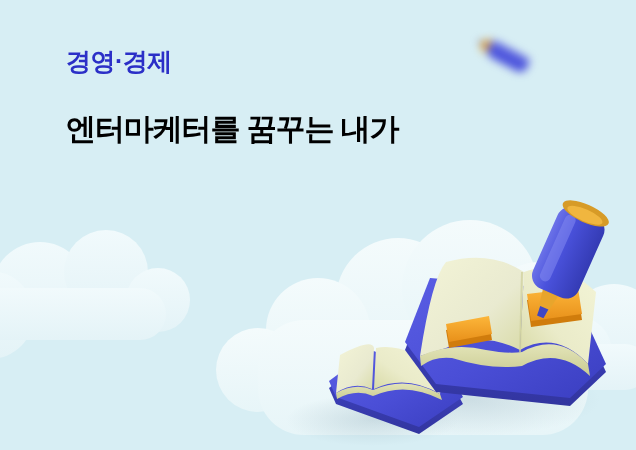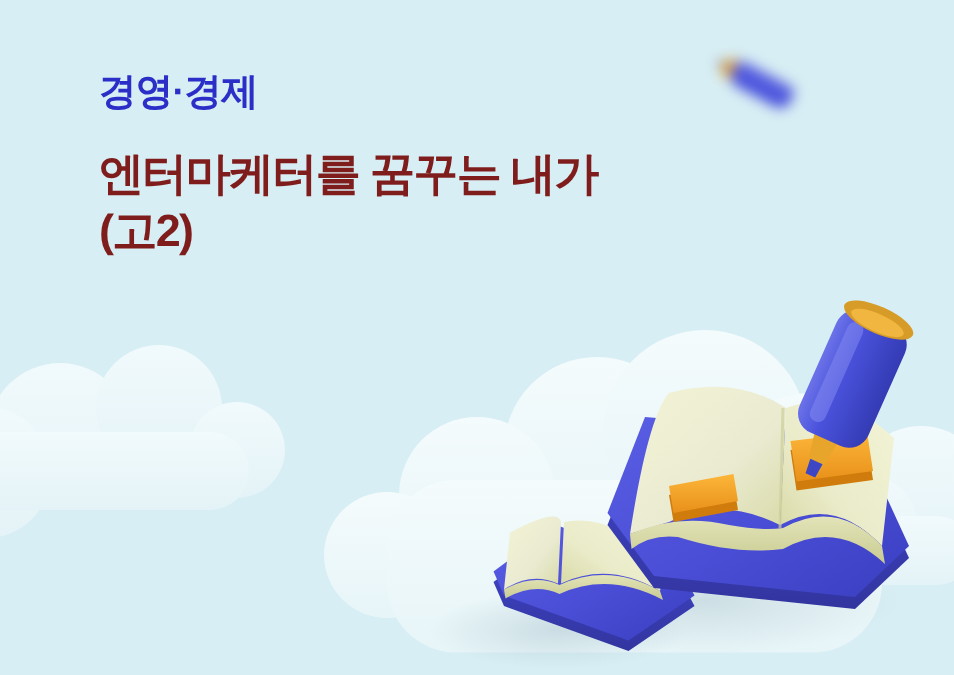--- a/index.html
+++ b/index.html
@@ -29,29 +29,29 @@
     width:470px;
     z-index:5;
   }
 
   .category {
     font-size:25px;
     font-weight:700;
     letter-spacing:-0.5px;
     color:#2b2fc7;
     line-height:1.1;
-    margin-bottom:22px;
+    margin-bottom:34px;
     white-space:nowrap;
   }
 
   .title {
     font-size:30px;
     font-weight:700;
     letter-spacing:-1.1px;
-    color:#7f1d1d;
+    color:#000000;
     line-height:1.28;
   }
   .title .ln { display:block; white-space:nowrap; }
 
   
   .illus {
     position:absolute;
     left:0; top:0;
     width:636px; height:450px;
     z-index:4;
@@ -121,21 +121,20 @@
         <path d="M14 19 L3 27.5 L14 36 Z" fill="#e8a52c"></path>
         <path d="M6.5 25 L3 27.5 L6.5 30.5 Z" fill="#3f46c4"></path>
       </g>
     </svg>
   </div>
 
   <div class="text-block">
     <div class="category">경영·경제</div>
     <div class="title">
       <span class="ln">엔터마케터를 꿈꾸는 내가</span>
-      <span class="ln">(고2)</span>
     </div>
   </div>
 
   <div class="illus">
     <svg viewBox="0 0 636 450" xmlns="http://www.w3.org/2000/svg">
       <defs>
         <linearGradient id="coverBlue" x1="0" y1="0" x2="1" y2="1">
           <stop offset="0%" stop-color="#5a5ee4"></stop>
           <stop offset="55%" stop-color="#4a4ed6"></stop>
           <stop offset="100%" stop-color="#3a3ec0"></stop>

